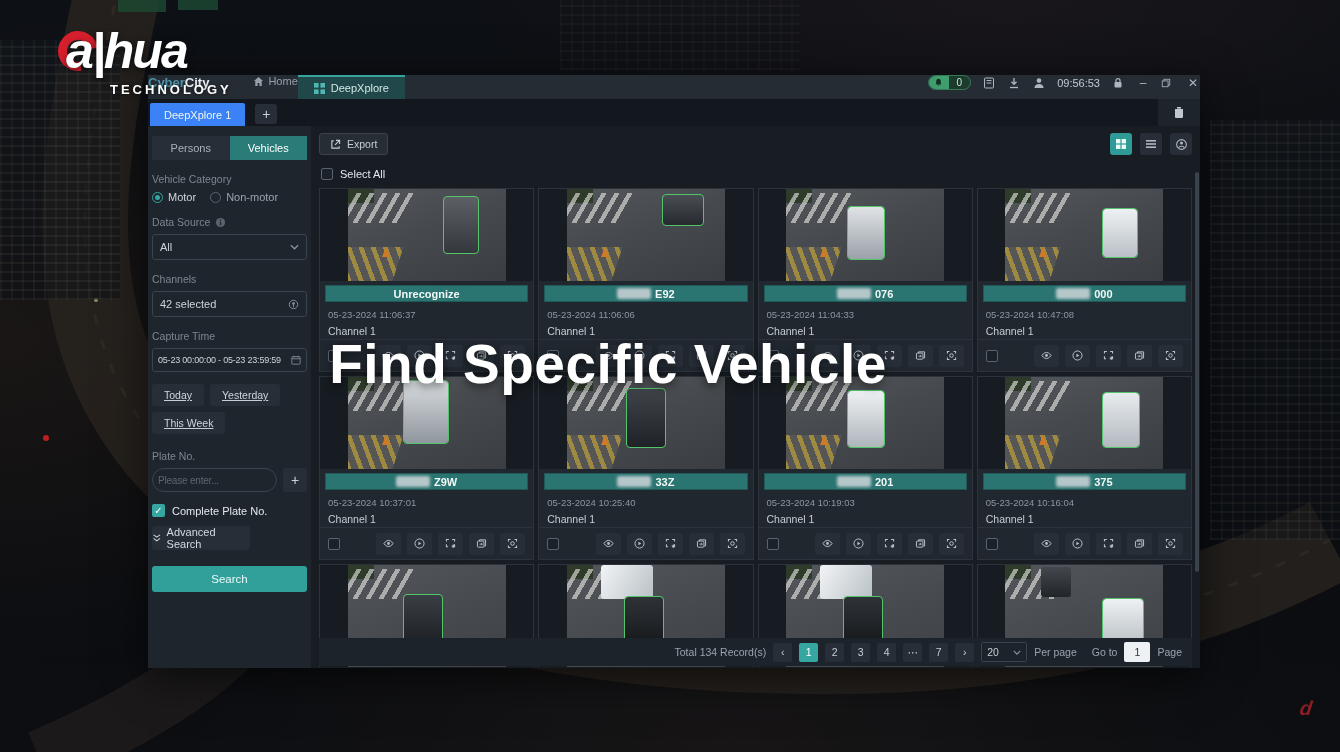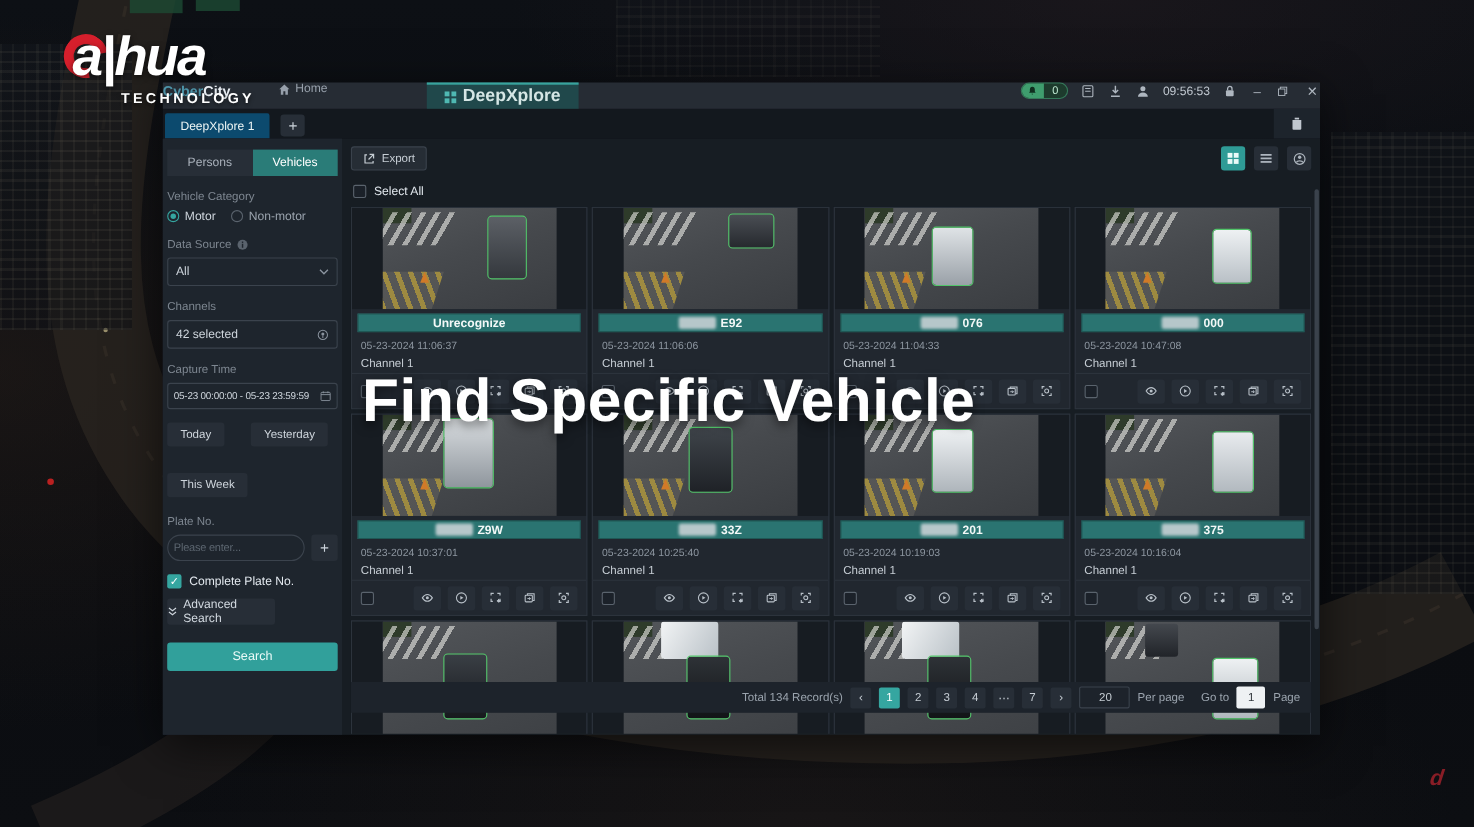--- a/index.html
+++ b/index.html
@@ -31,54 +31,54 @@
 
   
   .app { position:absolute; left:148px; top:75px; width:1052px; height:593px;
       display:flex; flex-direction:column; box-shadow:0 10px 40px rgba(0,0,0,.6); font-size:11px; color:#c7ced6; }
 
   
   .titlebar { height:24px; background:#262c34; display:flex; align-items:flex-start; padding:0 0; flex:none; }
   .brand { font-weight:bold; font-size:13px; display:flex; }
   .brand .b1 { color:#4d93a8; } .brand .b2 { color:#e8edf2; }
   .tb-home { display:flex; align-items:center; gap:4px; color:#97a0ab; margin-left:44px; font-size:11px; }
-  .tb-tab { margin-left:90px; height:24px; padding:0 16px; display:flex; align-items:center; gap:6px;
-      background:#20484b; color:#d5e6e5; border-top:2px solid #38a39d; font-size:16px;font-weight:bold; }
+  .tb-tab { height:24px; padding:0 16px; display:flex; align-items:center; gap:6px;
+      background:#20484b; color:#d5e6e5; border-top:2px solid #38a39d; font-size:11px; }
   .tb-right { margin-left:auto; display:flex; align-items:center; gap:11px; }
   .pill { display:flex; align-items:center; background:#1d3b2d; border:1px solid #35795a; border-radius:9px; height:15px; overflow:hidden; }
   .pill .bellside { background:#3f9d6e; width:20px; height:15px; display:flex; align-items:center; justify-content:center; }
   .pill .cnt { padding:0 8px; color:#bfe8d2; font-size:10px; }
   .tbico { width:14px; height:14px; display:inline-flex; align-items:center; justify-content:center; color:#aeb6bf; }
   .tb-time { color:#c2c9d1; font-size:11px; }
   .winbtn { color:#aeb6bf; font-size:12px; width:14px; text-align:center; }
 
   
   .subtabbar { height:27px; background:#13181e; display:flex; align-items:flex-end; flex:none; }
-  .subtab { height:23px; min-width:90px; padding:0 14px; background:#0c4a6e; color:#eef6f5;
+  .subtab { height:23px; min-width:90px; padding:0 14px; background:#3b82f6; color:#eef6f5;
       display:flex; align-items:center; justify-content:center; font-size:11px; border-radius:2px 2px 0 0; margin-left:2px; }
   .addtab { width:22px; height:20px; background:#272e37; border-radius:3px; margin:0 0 2px 10px;
       display:flex; align-items:center; justify-content:center; color:#cbd2da; font-size:14px; }
   .savebox { margin-left:auto; width:42px; height:27px; background:#1d242c; display:flex; align-items:center; justify-content:center; }
 
   
   .workarea { flex:1; display:flex; background:#171d23; position:relative; min-height:0; }
 
   
   .sidebar { width:163px; background:#1e252d; padding:10px 4px; flex:none; font-size:11px; }
   .seg { display:flex; }
   .seg div { flex:1; height:24px; display:flex; align-items:center; justify-content:center; background:#272e37; color:#a9b1bb; }
   .seg .on { background:#2a7c78; color:#fff; }
   .lbl { color:#7d8690; font-size:10.5px; margin:13px 0 6px; display:flex; align-items:center; gap:5px; }
   .radio-row { display:flex; gap:14px; align-items:center; color:#ced5dc; }
   .rdo { width:11px; height:11px; border-radius:50%; border:1px solid #5a636d; display:inline-block; position:relative; vertical-align:-2px; margin-right:5px; }
   .rdo.on { border-color:#35a6a0; } .rdo.on::after{ content:""; position:absolute; inset:2px; border-radius:50%; background:#35a6a0; }
   .field { height:26px; border:1px solid #3b434d; border-radius:3px; display:flex; align-items:center;
       padding:0 7px; color:#ced5dc; background:#1e252d; justify-content:space-between; }
   .field.small { font-size:9px; height:24px; padding:0 5px; letter-spacing:-.2px; }
-  .qbtns { display:flex; flex-wrap:wrap; gap:24px; margin-top:12px; }
+  .qbtns { display:flex; flex-wrap:wrap; gap:6px; margin-top:12px;text-decoration:underline; }
   .qbtn { height:22px; padding:0 12px; background:#272e37; border-radius:3px; color:#ced5dc;
       display:flex; align-items:center; font-size:10.5px; }
   .platerow { display:flex; gap:6px; }
   .platerow .field { flex:1; color:#5c6670; }
   .plusbtn { width:24px; height:24px; background:#272e37; border-radius:3px; color:#cbd2da;
       display:flex; align-items:center; justify-content:center; font-size:14px; }
   .chkrow { display:flex; align-items:center; gap:7px; margin-top:12px; color:#e2e8ee; }
   .chk { width:13px; height:13px; border-radius:2px; background:#35a6a0; color:#fff; font-size:10px;
       display:flex; align-items:center; justify-content:center; }
   .advbtn { margin-top:9px; height:24px; width:98px; background:#272e37; border-radius:3px;
@@ -135,27 +135,27 @@
   .blurchip { width:34px; height:11px; background:#cfd6da; border-radius:2px; filter:blur(1.5px); opacity:.85; display:none; }
   .blurred .blurchip { display:block; }
   .meta { padding:7px 8px 0; flex:1; }
   .meta .time { color:#8d96a0; font-size:9.5px; }
   .meta .chan { color:#c6cdd4; font-size:10.5px; margin-top:5px; }
   .actions { border-top:1px solid #2c333c; height:32px; display:flex; align-items:center; padding:0 8px; gap:6px; flex:none; }
   .actions .cb { margin-right:auto; }
   .act { width:25px; height:22px; background:#272e37; border-radius:3px; display:flex; align-items:center; justify-content:center; }
 
   
-  .pagebar { position:absolute; left:8px; right:8px; bottom:20px; height:28px; background:#1d232b;
+  .pagebar { position:absolute; left:8px; right:8px; bottom:2px; height:28px; background:#1d232b;
       display:flex; align-items:center; justify-content:flex-end; gap:7px; padding:0 10px; font-size:10.5px; color:#9aa3ad; }
   .pgbtn { min-width:19px; height:19px; padding:0 4px; background:#272e37; border-radius:2px; color:#c6cdd4;
       display:flex; align-items:center; justify-content:center; font-size:10.5px; }
   .pgbtn.on { background:#35a6a0; color:#fff; }
   .pgsel { width:46px; height:20px; border:1px solid #3b434d; border-radius:2px; display:flex;
-      align-items:center; justify-content:space-between; padding:0 17px; color:#c6cdd4; }
+      align-items:center; justify-content:space-between; padding:0 5px; color:#c6cdd4; }
   .pginput { width:26px; height:20px; background:#eef1f3; border-radius:2px; color:#30363c;
       display:flex; align-items:center; justify-content:center; }
   .scrollbar { position:absolute; right:1px; top:46px; width:4px; height:400px; background:#3a424c; border-radius:2px; }
 
   
   .caption { position:absolute; left:0; width:1216px; top:332px; text-align:center; z-index:40;
       color:#fff; font-size:55px; font-weight:bold; letter-spacing:.5px;
       text-shadow:0 3px 10px rgba(0,0,0,.55); pointer-events:none; }
 
   svg { display:block; }

